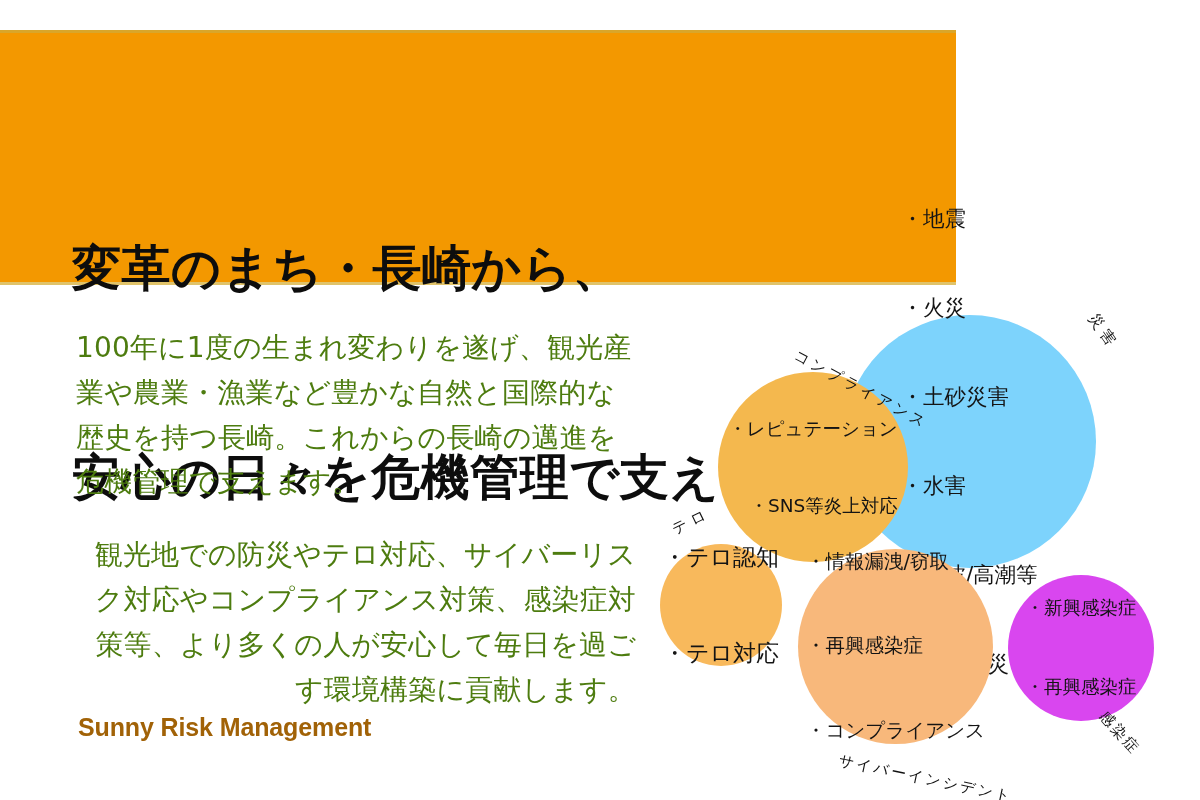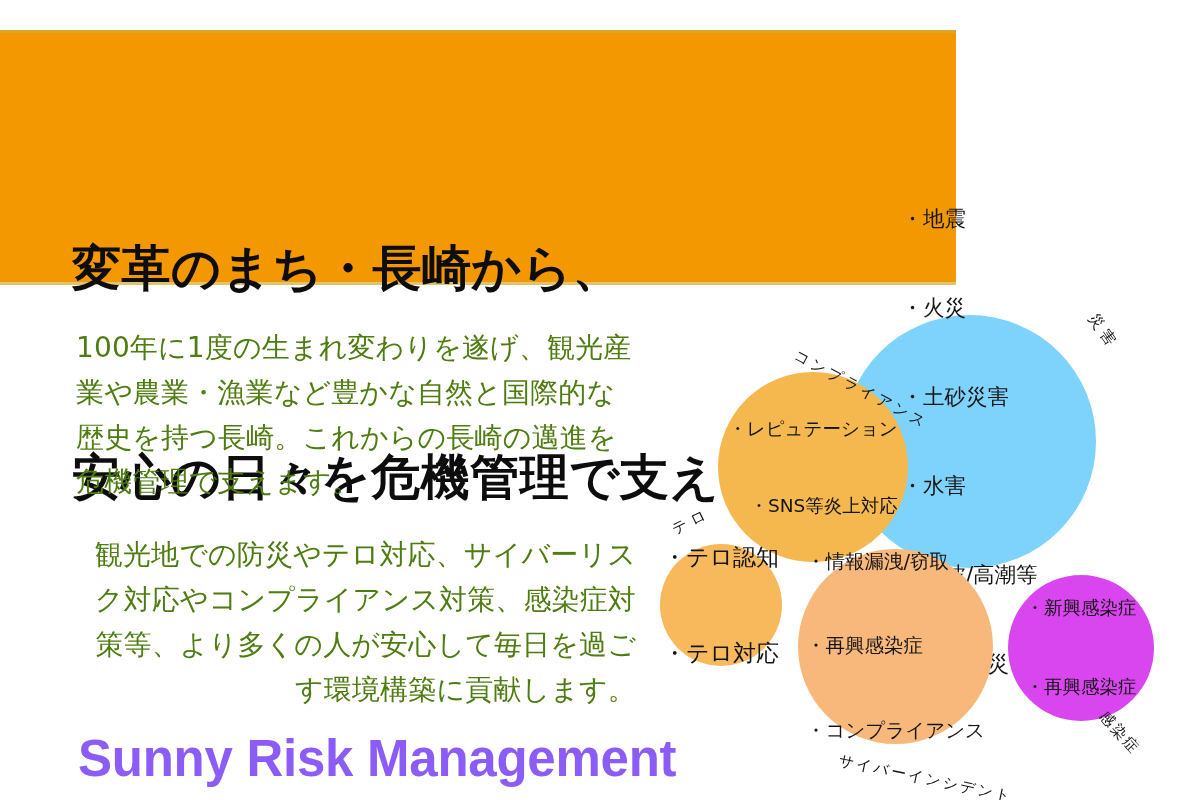--- a/index.html
+++ b/index.html
@@ -43,25 +43,24 @@
     font-size: 28px;
     line-height: 1.60;
     letter-spacing: 0.005em;
   }
   .copy p + p { margin-top: 28px; text-align: right; }
 
   .brand {
     position: absolute;
     left: 78px; top: 713px;
     font-family: "Liberation Sans", "DejaVu Sans", sans-serif;
-    font-size: 51px;
+    font-size: 25px;
     font-weight: 700;
     letter-spacing: -0.005em;
-    color: #8b5cf6;
-    margin-top: 16px;
+    color: #a16207;
   }
 
   
   .diagram {
     position: absolute;
     left: 640px; top: 296px;
     width: 560px; height: 504px;
   }
   .bubble {
     position: absolute;

